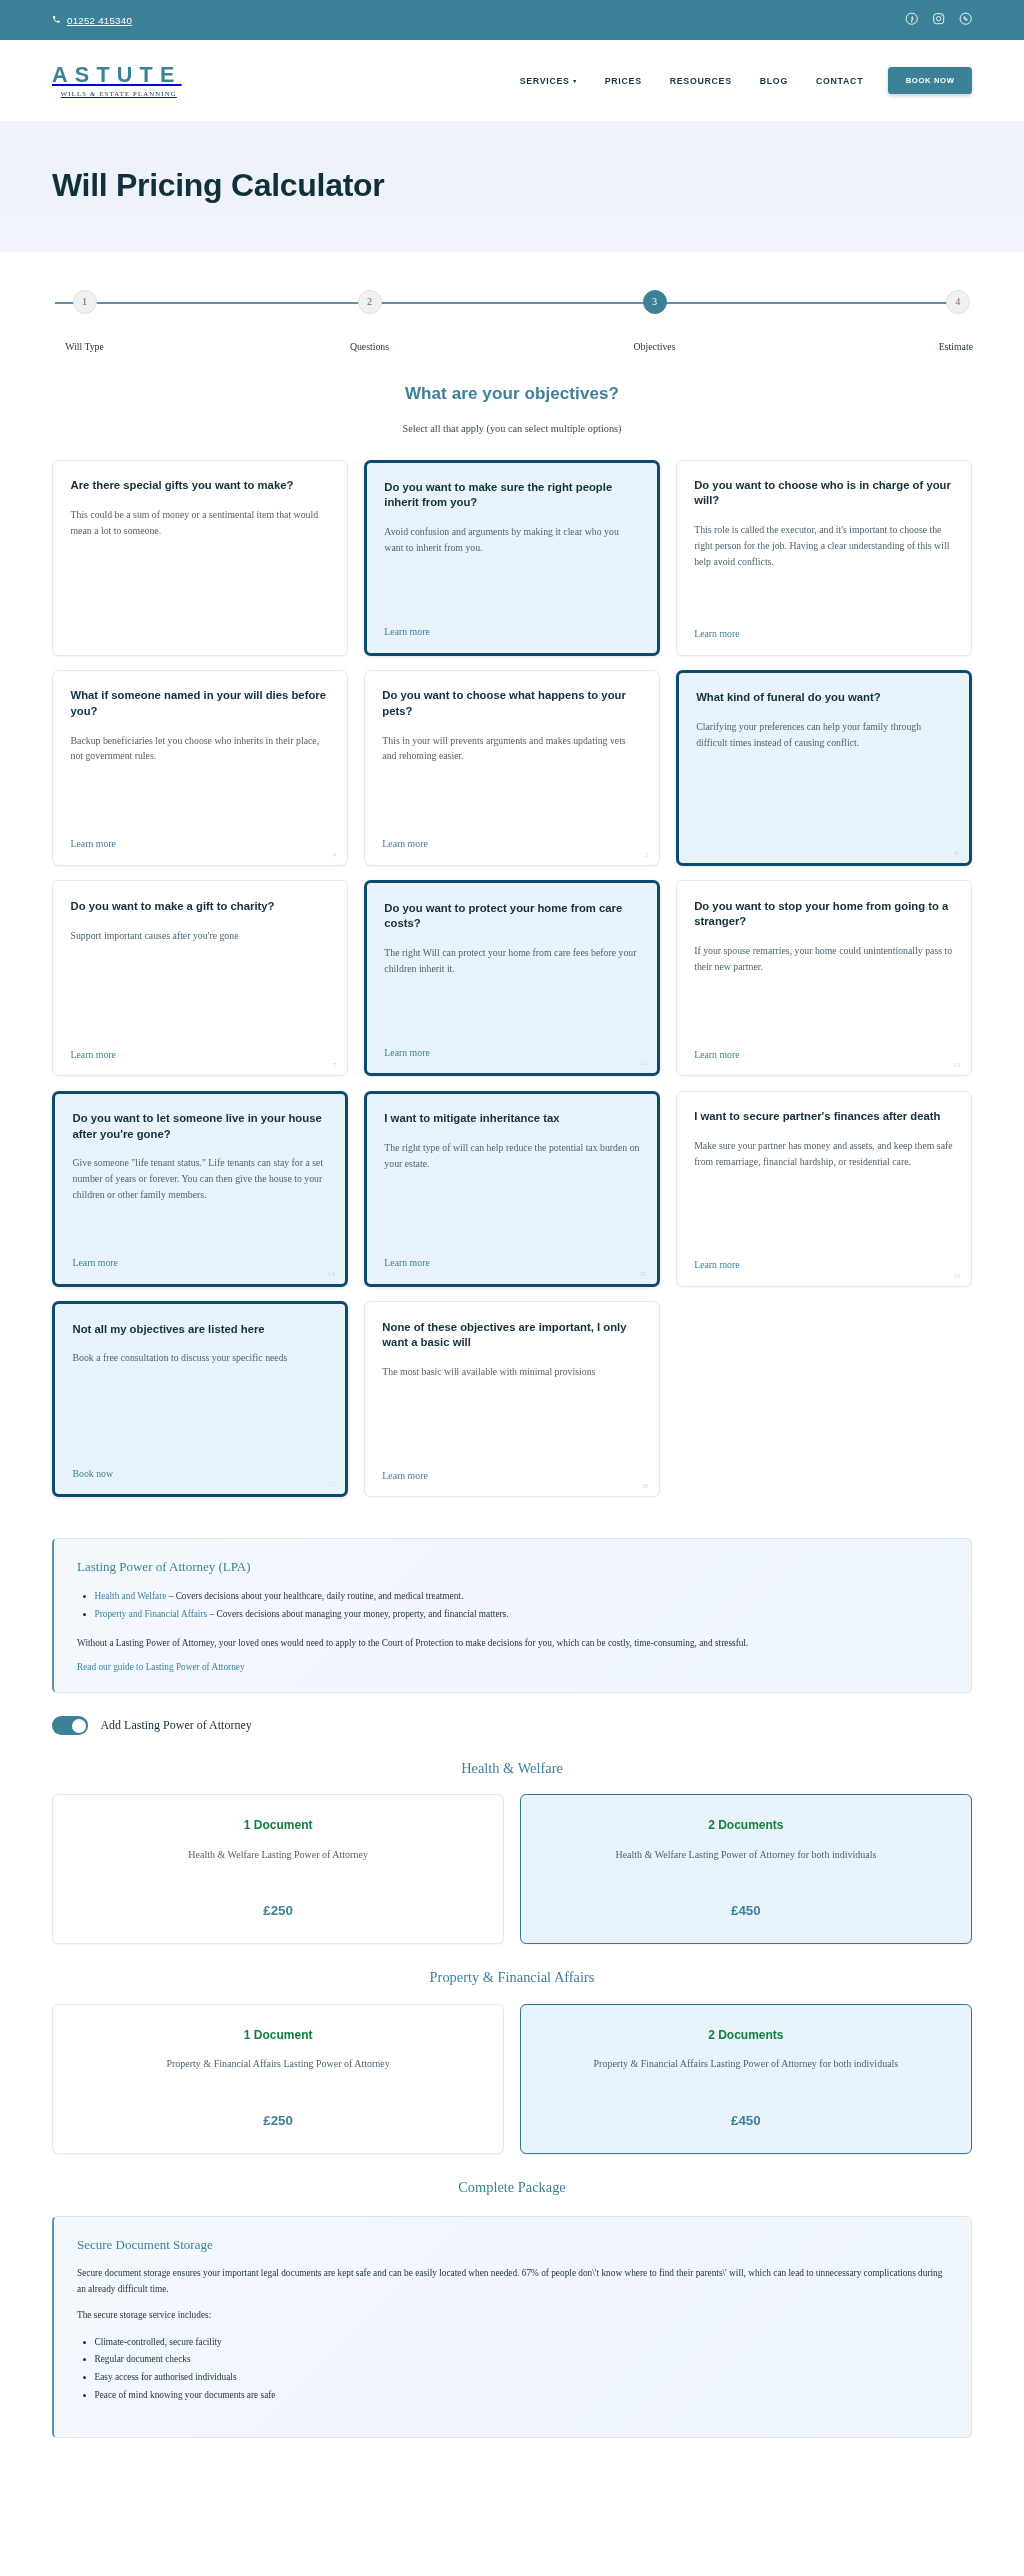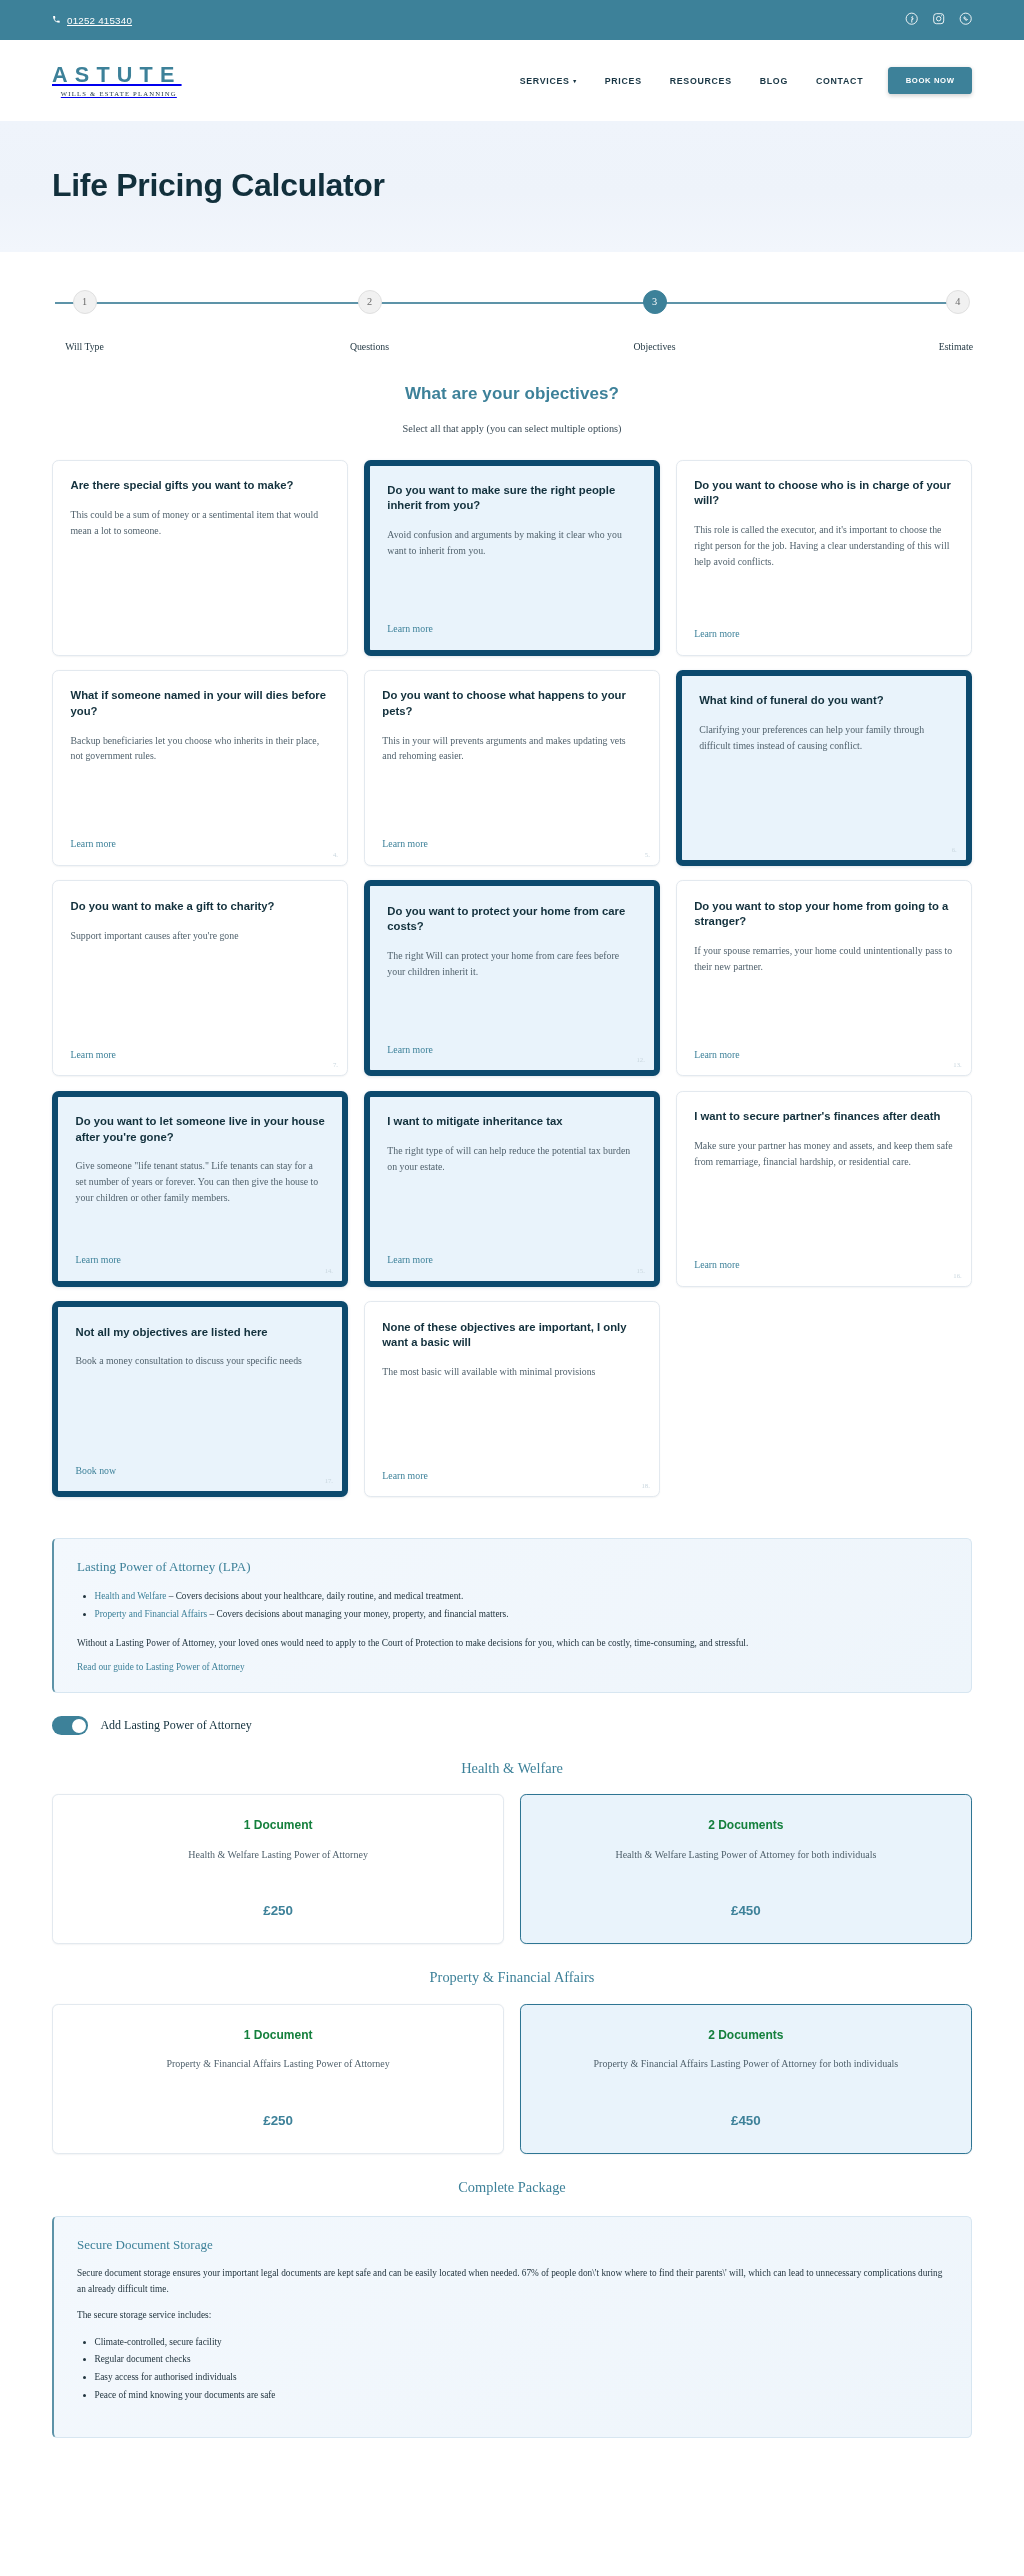--- a/index.html
+++ b/index.html
@@ -136,21 +136,21 @@
     border-radius: 6.7px;
     padding: 17.5px 17.5px 15.5px;
     position: relative;
     box-shadow: 0 0.5px 1.5px rgba(20,40,60,.05);
     min-height: 196px;
     display: flex; flex-direction: column;
     cursor: pointer;
   }
   .obj-card.selected {
     background: #e9f3fb;
-    border: 6px solid #0c4a6e;
+    border: 3px solid #0c4a6e;
     box-shadow: 0 1px 3.6px rgba(30,80,110,.14);
   }
   .obj-card h3 {
     font-family: "Liberation Sans", sans-serif;
     font-size: 11.3px; font-weight: 700; color: #12303c;
     line-height: 1.36; margin-bottom: 13.4px;
   }
   .obj-card p {
     font-size: 9.8px; line-height: 1.62; color: #51626d;
     flex: 1 1 auto;
@@ -289,21 +289,21 @@
       </a>
       <a class="nav-link" href="#">PRICES</a>
       <a class="nav-link" href="#">RESOURCES</a>
       <a class="nav-link" href="#">BLOG</a>
       <a class="nav-link" href="#">CONTACT</a>
     </nav>
     <button class="book-now-btn">BOOK NOW</button>
   </div>
 
   <section class="hero">
-    <h1>Life Pricing Calculator</h1>
+    <h1>Will Pricing Calculator</h1>
   </section>
 
   <section class="stepper-section">
     <div class="stepper">
       <div class="stepper-line"></div>
       <div class="step">
         <div class="circle">1</div>
         <div class="slabel">Will Type</div>
       </div>
       <div class="step">
@@ -387,21 +387,21 @@
           <span class="num">15.</span>
         </div>
         <div class="obj-card">
           <h3>I want to secure partner's finances after death</h3>
           <p>Make sure your partner has money and assets, and keep them safe from remarriage, financial hardship, or residential care.</p>
           <a class="learn" href="#">Learn more</a>
           <span class="num">16.</span>
         </div>
         <div class="obj-card selected">
           <h3>Not all my objectives are listed here</h3>
-          <p>Book a money consultation to discuss your specific needs</p>
+          <p>Book a free consultation to discuss your specific needs</p>
           <a class="learn" href="#">Book now</a>
           <span class="num">17.</span>
         </div>
         <div class="obj-card">
           <h3>None of these objectives are important, I only want a basic will</h3>
           <p>The most basic will available with minimal provisions</p>
           <a class="learn" href="#">Learn more</a>
           <span class="num">18.</span>
         </div>
       </div>

